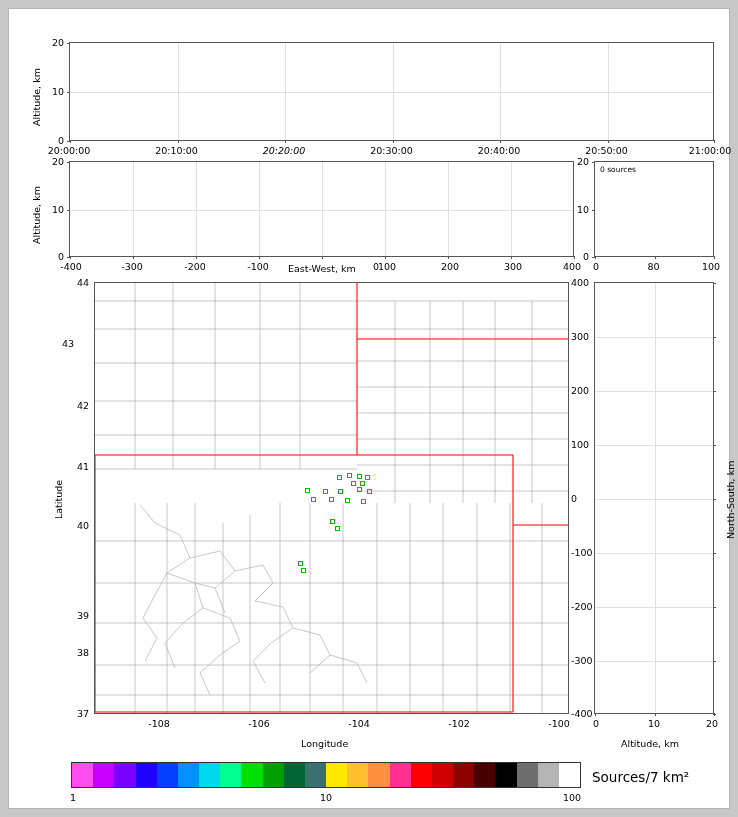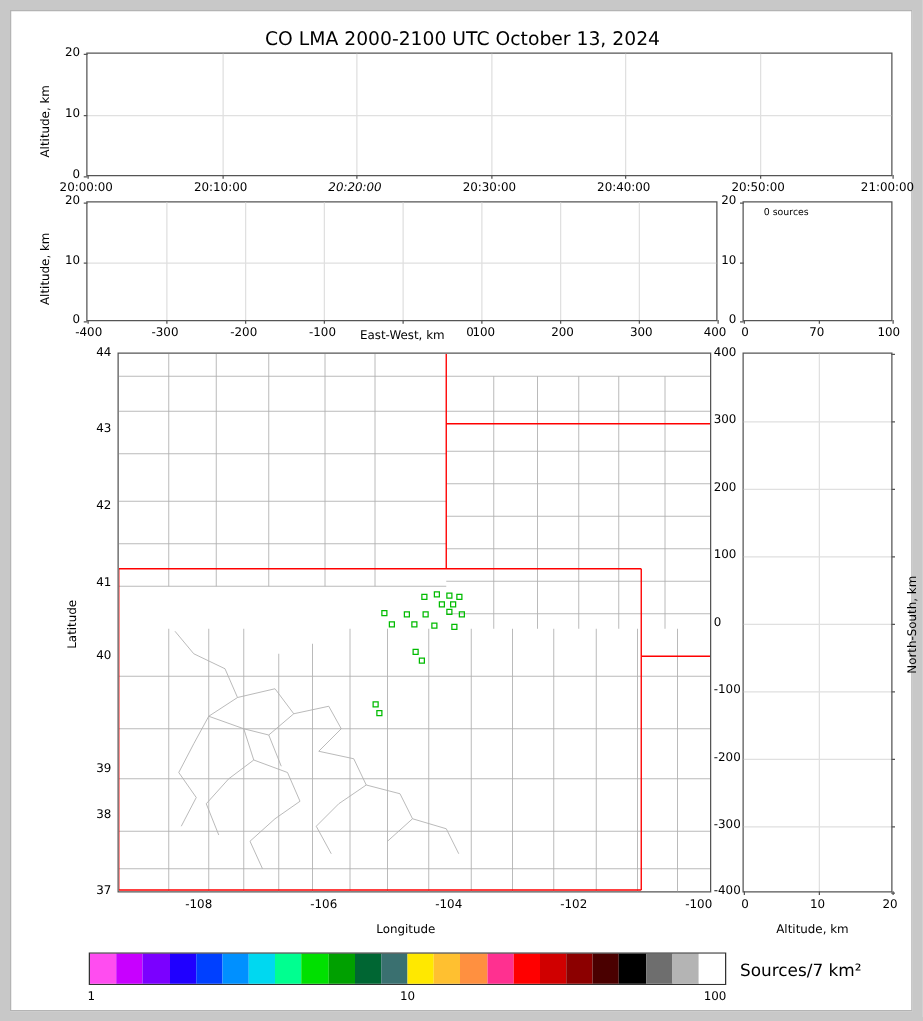--- a/index.html
+++ b/index.html
@@ -114,21 +114,20 @@
     box-sizing: border-box;
     background: transparent;
   }
 </style>
 </head>
 <body>
 
 <div id="page">
   <div id="canvas">
 
-    <div class="title">CO LMA 2000-2100 UTC October 13, 2024</div>
 
     <div class="axes" style="left:60px; top:33px; width:645px; height:99px;">
       <div class="gridline h" style="top:49px;"></div>
       <div class="gridline v" style="left:107.5px;"></div>
       <div class="gridline v" style="left:215px;"></div>
       <div class="gridline v" style="left:322.5px;"></div>
       <div class="gridline v" style="left:430px;"></div>
       <div class="gridline v" style="left:537.5px;"></div>
 
       <div class="tick left" style="top:0;"></div>
@@ -186,33 +185,33 @@
     <div class="ticklabel x" style="left:249px; top:252px;">-100</div>
     <div class="ticklabel x" style="left:367px; top:252px;">0</div>
     <div class="ticklabel x" style="left:378px; top:252px;">100</div>
     <div class="ticklabel x" style="left:441px; top:252px;">200</div>
     <div class="ticklabel x" style="left:504px; top:252px;">300</div>
     <div class="ticklabel x" style="left:563px; top:252px;">400</div>
     <div class="axlabel vlabel" style="left:22px; top:235px;">Altitude, km</div>
     <div class="axlabel" style="left:279px; top:254px;">East-West, km</div>
 
     <div class="axes" style="left:585px; top:152px; width:120px; height:96px;">
-      <div class="annot" style="left:16px; top:3px;">0 sources</div>
+      <div class="annot" style="left:5px; top:3px;">0 sources</div>
       <div class="tick left" style="top:0;"></div>
       <div class="tick left" style="top:48px;"></div>
       <div class="tick left" style="top:95px;"></div>
       <div class="tick bottom" style="left:0;"></div>
       <div class="tick bottom" style="left:59.5px;"></div>
       <div class="tick bottom" style="left:119px;"></div>
     </div>
     <div class="ticklabel y" style="left:555px; top:152px; width:25px;">20</div>
     <div class="ticklabel y" style="left:555px; top:200px; width:25px;">10</div>
     <div class="ticklabel y" style="left:555px; top:247px; width:25px;">0</div>
     <div class="ticklabel x" style="left:587px; top:252px;">0</div>
-    <div class="ticklabel x" style="left:644.5px; top:252px;">70</div>
+    <div class="ticklabel x" style="left:644.5px; top:252px;">80</div>
     <div class="ticklabel x" style="left:702px; top:252px;">100</div>
 
     <div class="axes" style="left:85px; top:273px; width:475px; height:432px; overflow:hidden;">
 
       <svg class="maplines" width="475" height="432" viewBox="0 0 475 432">
         <g stroke="#b0b0b0" stroke-width="0.7" fill="none">
 
           <path d="M0 18 H475"></path>
           <path d="M0 46 H262"></path>
           <path d="M0 80 H262"></path>
@@ -300,21 +299,21 @@
       <div class="src" style="left:234px; top:214px;"></div>
       <div class="src" style="left:250px; top:215px;"></div>
       <div class="src" style="left:266px; top:216px;"></div>
       <div class="src" style="left:235px; top:236px;"></div>
       <div class="src" style="left:240px; top:243px;"></div>
       <div class="src" style="left:203px; top:278px;"></div>
       <div class="src" style="left:206px; top:285px;"></div>
     </div>
 
     <div class="ticklabel y" style="left:55px; top:273px; width:25px;">44</div>
-    <div class="ticklabel y" style="left:55px; top:334px; width:25px;">43</div>
+    <div class="ticklabel y" style="left:40px; top:334px; width:25px;">43</div>
     <div class="ticklabel y" style="left:55px; top:396px; width:25px;">42</div>
     <div class="ticklabel y" style="left:55px; top:457px; width:25px;">41</div>
     <div class="ticklabel y" style="left:55px; top:516px; width:25px;">40</div>
     <div class="ticklabel y" style="left:55px; top:606px; width:25px;">39</div>
     <div class="ticklabel y" style="left:55px; top:643px; width:25px;">38</div>
     <div class="ticklabel y" style="left:55px; top:704px; width:25px;">37</div>
     <div class="ticklabel x" style="left:150px; top:709px;">-108</div>
     <div class="ticklabel x" style="left:250px; top:709px;">-106</div>
     <div class="ticklabel x" style="left:350px; top:709px;">-104</div>
     <div class="ticklabel x" style="left:450px; top:709px;">-102</div>

